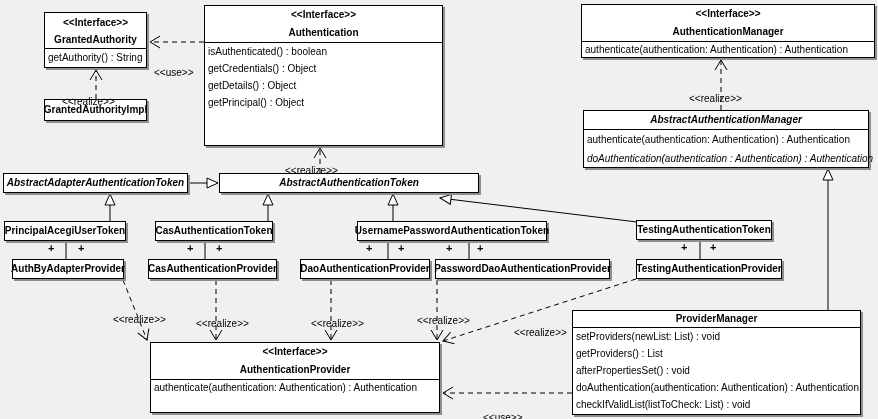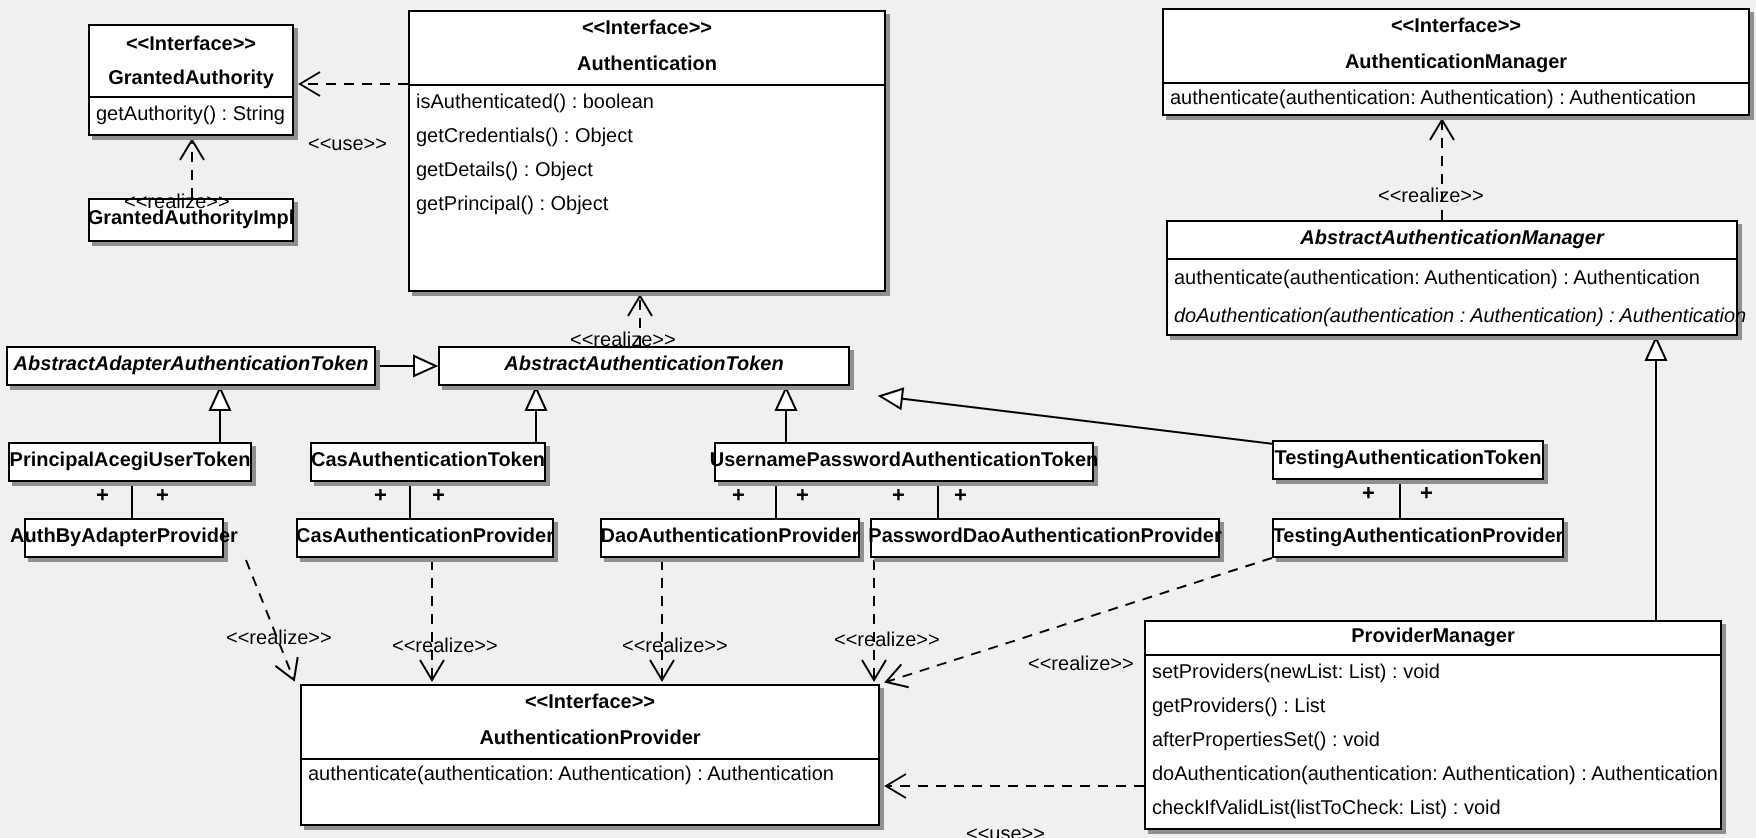--- a/index.html
+++ b/index.html
@@ -118,38 +118,38 @@
     <div class="methods mh19">
       <div class="m">authenticate(authentication: Authentication) : Authentication</div>
       <div class="m italic">doAuthentication(authentication : Authentication) : Authentication</div>
     </div>
   </div>
 
   <div class="uml-class simple abstract" style="left:3px;top:173px;width:185px;height:20px">
     <div class="class-name">AbstractAdapterAuthenticationToken</div>
   </div>
 
-  <div class="uml-class simple abstract" style="left:219px;top:173px;width:206px;height:20px">
+  <div class="uml-class simple abstract" style="left:219px;top:173px;width:260px;height:20px">
     <div class="class-name">AbstractAuthenticationToken</div>
   </div>
 
   <div class="uml-class simple" style="left:4px;top:221px;width:122px;height:20px">
     <div class="class-name">PrincipalAcegiUserToken</div>
   </div>
   <div class="uml-class simple" style="left:155px;top:221px;width:118px;height:20px">
     <div class="class-name">CasAuthenticationToken</div>
   </div>
   <div class="uml-class simple" style="left:357px;top:221px;width:190px;height:20px">
     <div class="class-name">UsernamePasswordAuthenticationToken</div>
   </div>
   <div class="uml-class simple" style="left:636px;top:220px;width:136px;height:20px">
     <div class="class-name">TestingAuthenticationToken</div>
   </div>
 
-  <div class="uml-class simple" style="left:12px;top:259px;width:100px;height:20px">
+  <div class="uml-class simple" style="left:12px;top:259px;width:112px;height:20px">
     <div class="class-name">AuthByAdapterProvider</div>
   </div>
   <div class="uml-class simple" style="left:148px;top:259px;width:129px;height:20px">
     <div class="class-name">CasAuthenticationProvider</div>
   </div>
   <div class="uml-class simple" style="left:300px;top:259px;width:130px;height:20px">
     <div class="class-name">DaoAuthenticationProvider</div>
   </div>
   <div class="uml-class simple" style="left:435px;top:259px;width:175px;height:20px">
     <div class="class-name">PasswordDaoAuthenticationProvider</div>

